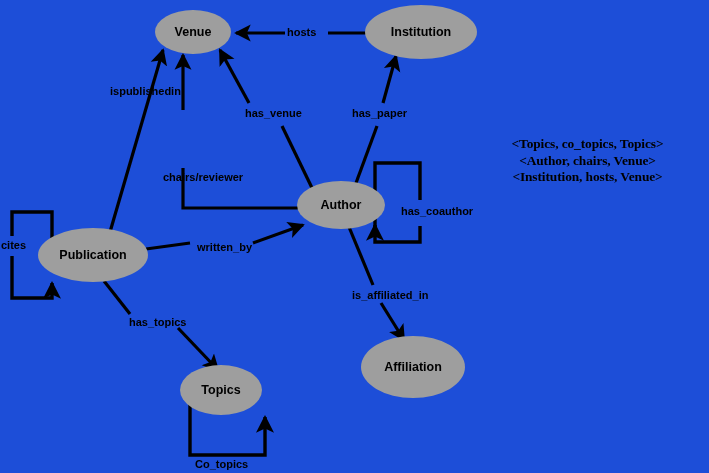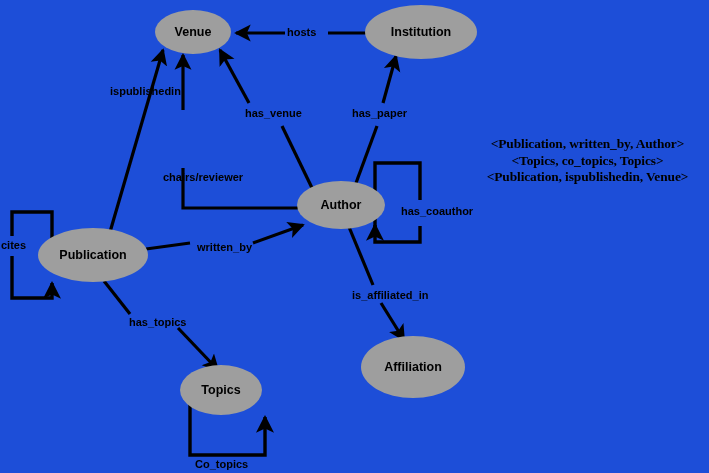--- a/index.html
+++ b/index.html
@@ -174,18 +174,18 @@
     <text class="edge-label" x="163" y="181">chairs/reviewer</text>
     <text class="edge-label" x="197" y="251">written_by</text>
     <text class="edge-label" x="129" y="326">has_topics</text>
     <text class="edge-label" x="352" y="299">is_affiliated_in</text>
     <text class="edge-label" x="401" y="215">has_coauthor</text>
     <text class="edge-label" x="1" y="249">cites</text>
     <text class="edge-label" x="195" y="468">Co_topics</text>
   </svg>
 
   <div class="triples-list">
-    <div>&lt;Publication, written_by, Author&gt;</div>
     <div>&lt;Topics, co_topics, Topics&gt;</div>
-    <div>&lt;Publication, ispublishedin, Venue&gt;</div>
+    <div>&lt;Author, chairs, Venue&gt;</div>
+    <div>&lt;Institution, hosts, Venue&gt;</div>
   </div>
 
 </div>
 
 </body></html>

